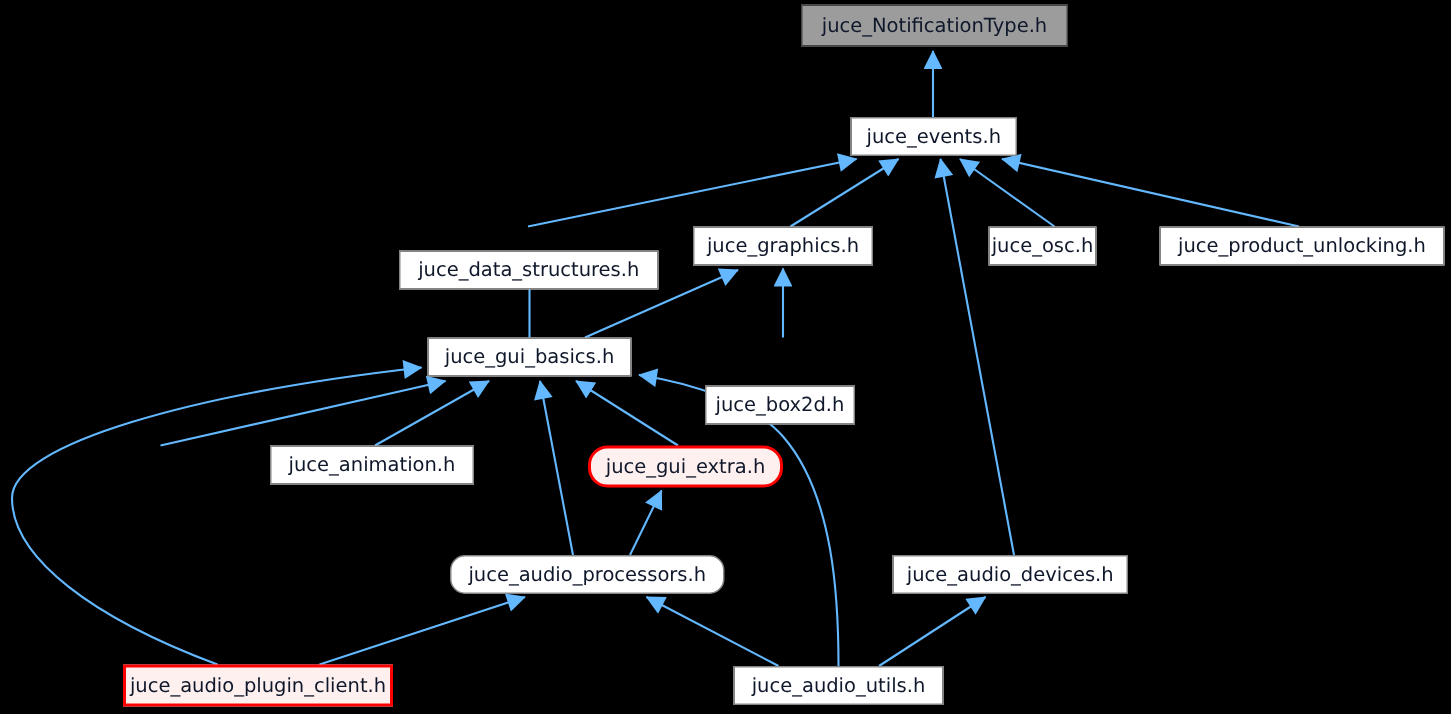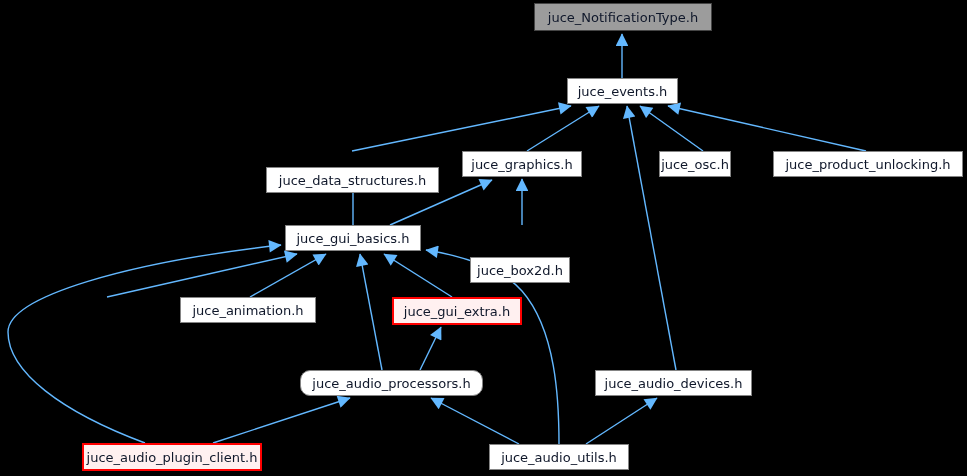--- a/index.html
+++ b/index.html
@@ -95,21 +95,21 @@
 
   <div class="node" style="left:470px;top:225px;width:100px;height:26px;margin-top:32px;">
     <span>juce_box2d.h</span>
   </div>
 
 
   <div class="node" style="left:180px;top:297px;width:136px;height:26px;">
     <span>juce_animation.h</span>
   </div>
 
-  <div class="node truncated" style="left:392px;top:297px;width:130px;height:28px;">
+  <div class="node truncated" style="left:392px;top:297px;width:130px;height:28px;border-radius:13px;">
     <span>juce_gui_extra.h</span>
   </div>
 
   <div class="node" style="left:300px;top:370px;width:183px;height:26px;border-radius:10px;">
     <span>juce_audio_processors.h</span>
   </div>
 
   <div class="node" style="left:595px;top:370px;width:157px;height:26px;">
     <span>juce_audio_devices.h</span>
   </div>

